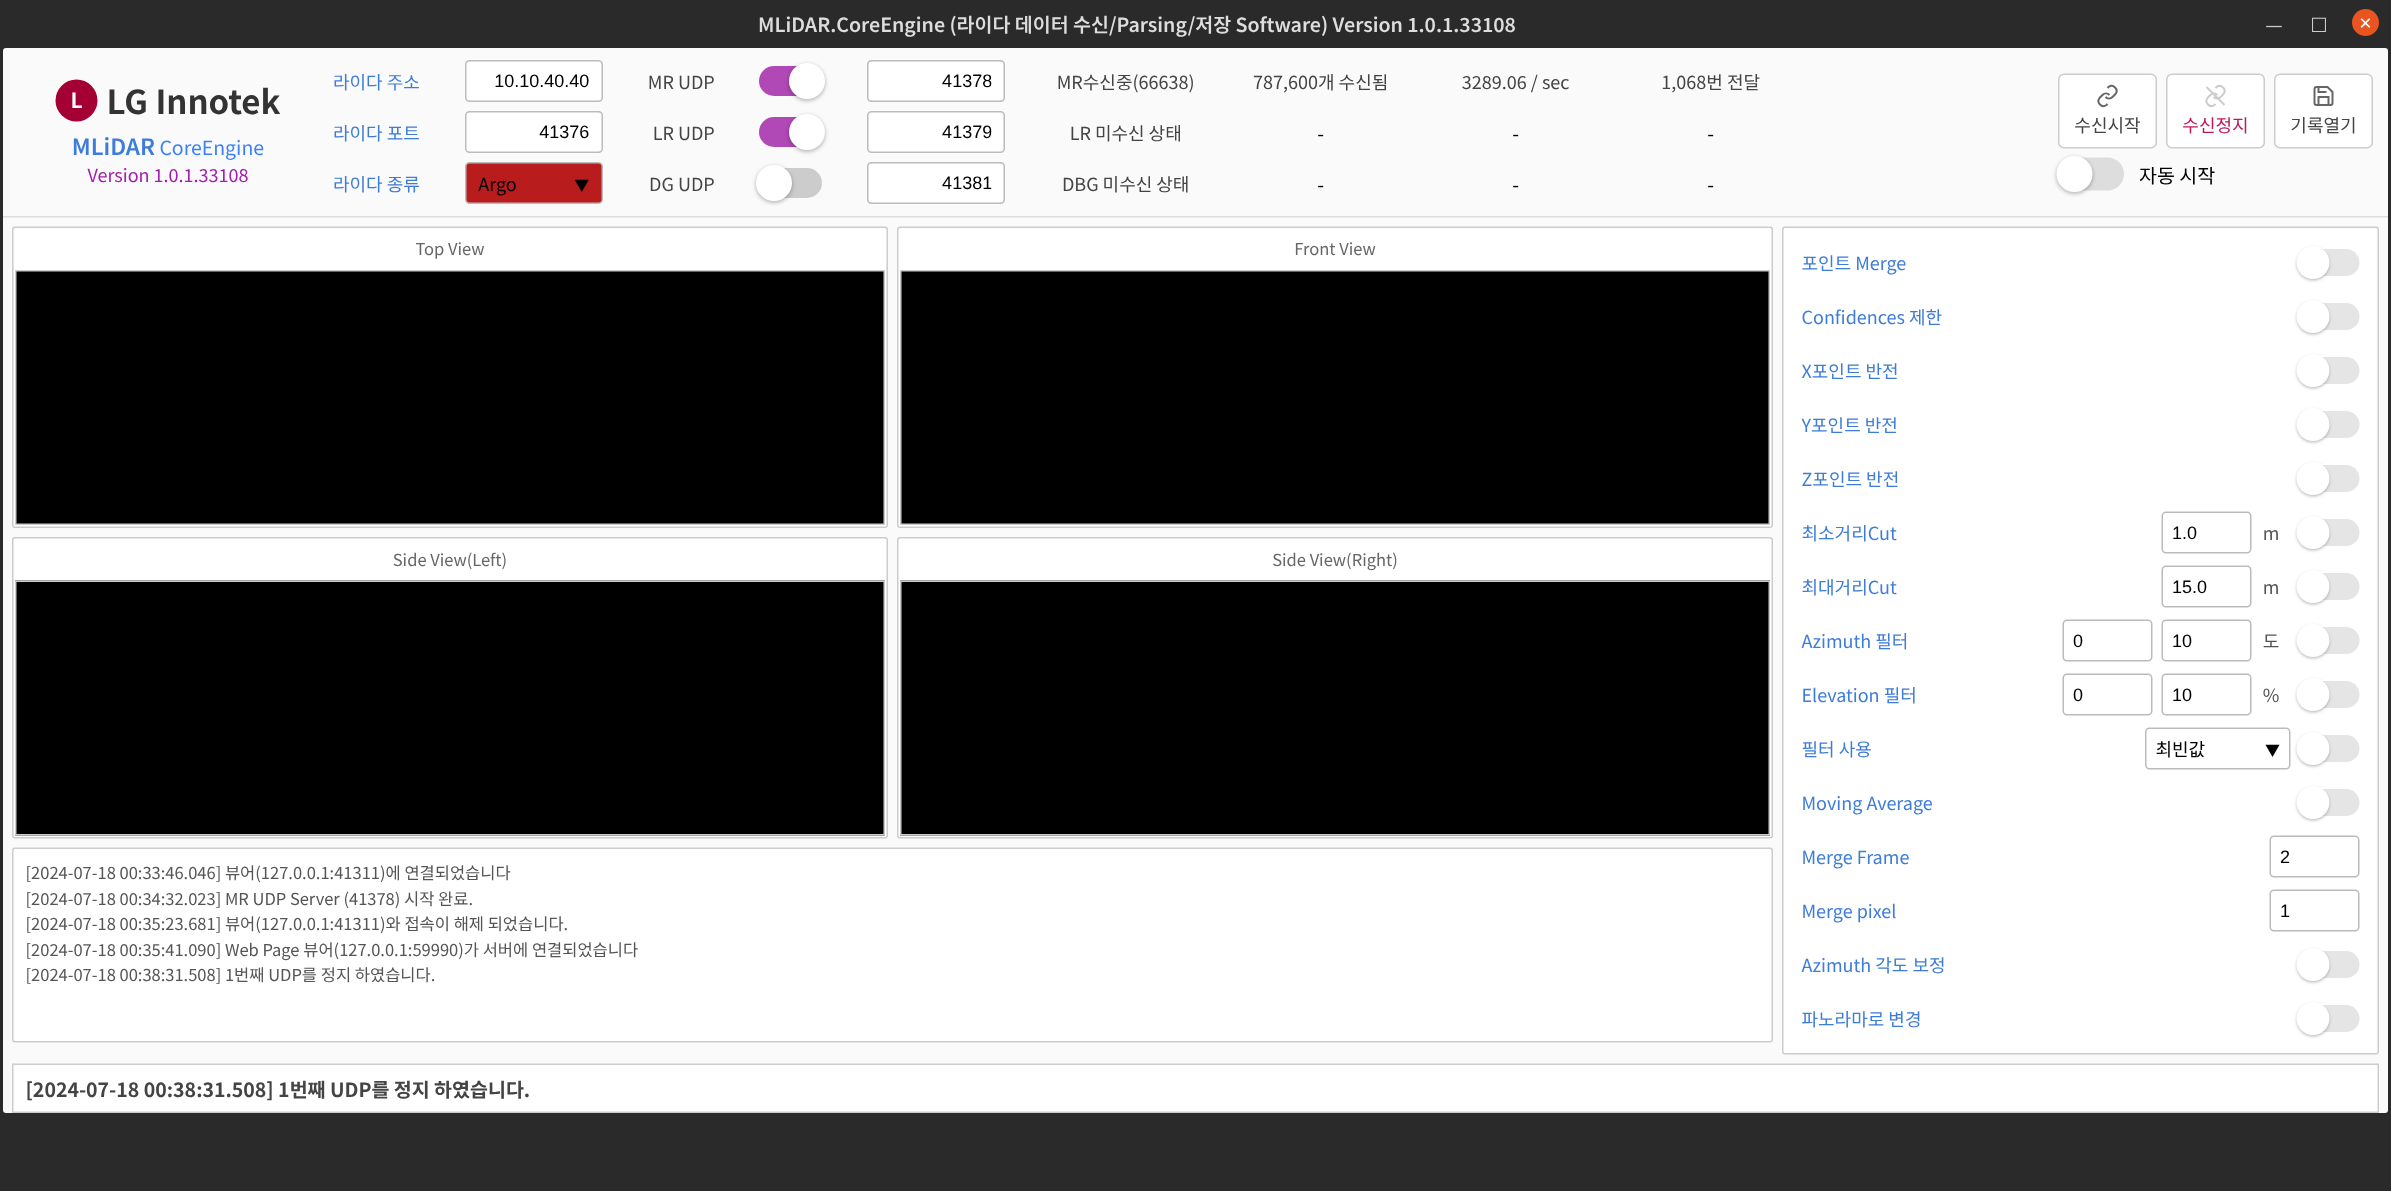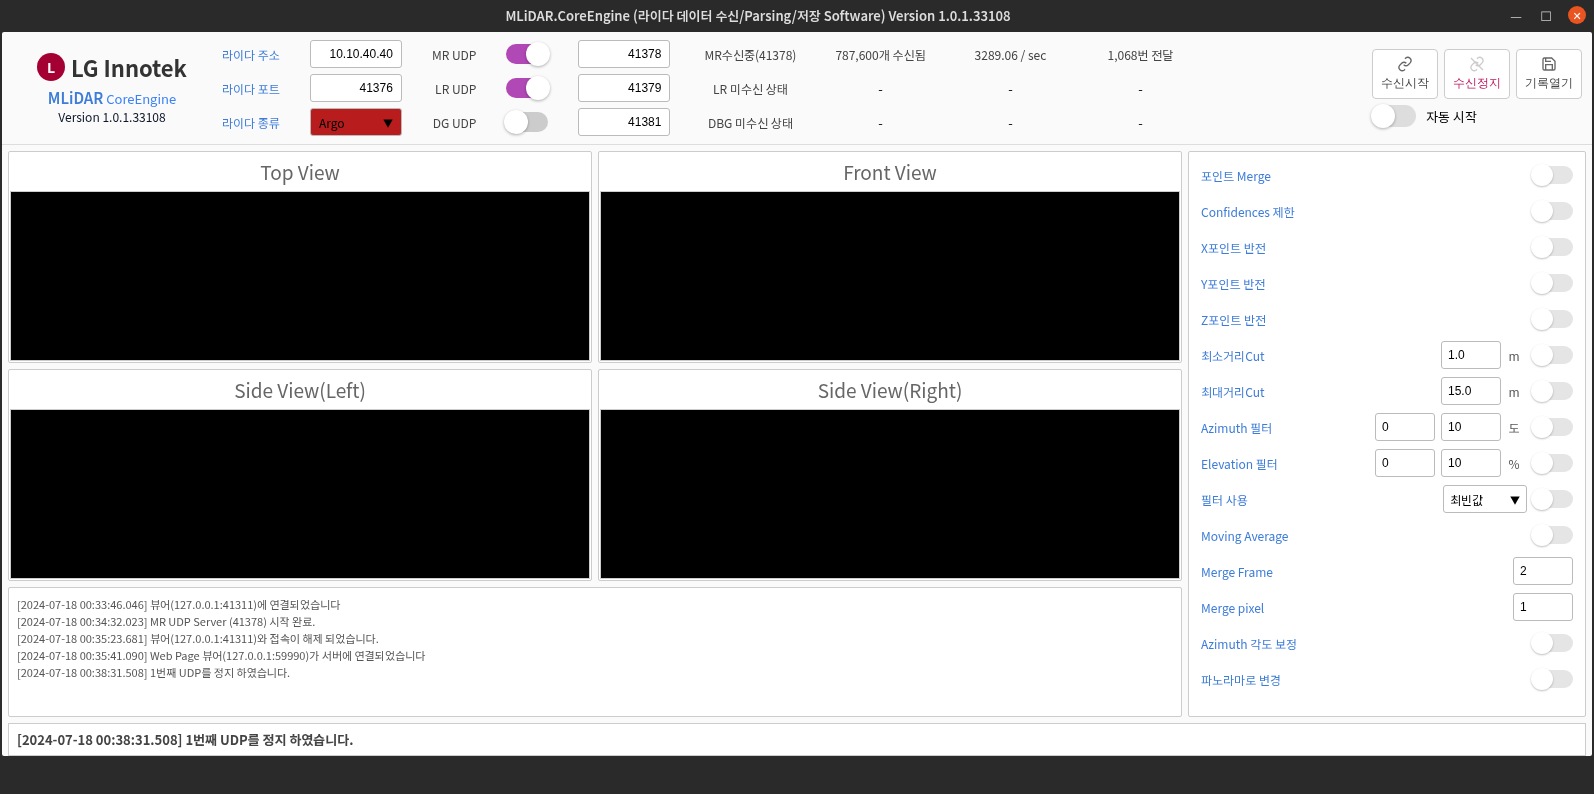--- a/index.html
+++ b/index.html
@@ -10,55 +10,55 @@
 .win-btn { width: 16px; height: 16px; display: flex; align-items: center; justify-content: center; color: #ccc; cursor: pointer; }
 .win-close { background: #e95420; border-radius: 50%; color: #fff; width: 18px; height: 18px; font-size: 11px; }
 .app { background: #fafafa; margin: 2px; border-radius: 2px; }
 .toolbar { display: flex; align-items: center; padding: 8px 10px; border-bottom: 1px solid #ddd; gap: 10px; }
 .logo-block { width: 200px; text-align: center; }
 .logo-row { display: flex; align-items: center; justify-content: center; gap: 6px; margin-bottom: 4px; }
 .logo-circle { width: 28px; height: 28px; border-radius: 50%; background: #a50034; display: inline-flex; align-items: center; justify-content: center; color: #fff; font-weight: bold; font-size: 14px; }
 .logo-text { font-size: 22px; font-weight: 700; color: #333; }
 .logo-sub { color: #3d7cd8; font-size: 15px; font-weight: 600; }
 .logo-sub2 { color: #3b82f6; font-size: 13px; }
-.logo-ver { color: #0f172a; font-size: 12px; }
+.logo-ver { color: #a21caf; font-size: 12px; }
 .cfg-grid { display: grid; grid-template-columns: auto auto auto auto auto auto auto auto auto; gap: 6px 30px; align-items: center; }
 .cfg-lbl { color: #3d7cd8; font-size: 12px; text-align: right; }
 .cfg-lbl2 { color: #444; font-size: 12px; text-align: right; }
 .txt-in { width: 92px; height: 28px; border: 1px solid #bbb; border-radius: 3px; text-align: right; padding: 0 8px; background: #fff; font-size: 12px; }
 .select { width: 92px; height: 28px; border: 1px solid #bbb; border-radius: 3px; background: #b91c1c; display: flex; align-items: center; justify-content: space-between; padding: 0 8px; font-size: 12px; cursor: pointer; }
 .toggle { position: relative; width: 42px; height: 20px; border-radius: 10px; background: #ccc; cursor: pointer; }
 .toggle.on { background: #b048b5; }
 .toggle .knob { position: absolute; top: -2px; width: 24px; height: 24px; border-radius: 50%; background: #fff; box-shadow: 0 1px 3px rgba(0,0,0,0.3); }
 .toggle.on .knob { right: -2px; }
 .toggle.off .knob { left: -2px; }
 .stat { color: #444; font-size: 12px; text-align: center; min-width: 100px; }
 .stat-dash { text-align: center; min-width: 100px; }
 .tb-spacer { flex: 1; }
 .tb-btns { display: flex; gap: 6px; align-items: flex-start; }
-.big-btn { width: 66px; height: 50px; border: 1px solid #ccc; border-radius: 4px; background: #fff; display: flex; flex-direction: column; align-items: center; justify-content: center; gap: 3px; cursor: pointer; font-size: 12px; color: #444; font-family: Liberation Serif, serif; }
+.big-btn { width: 66px; height: 50px; border: 1px solid #ccc; border-radius: 4px; background: #fff; display: flex; flex-direction: column; align-items: center; justify-content: center; gap: 3px; cursor: pointer; font-size: 12px; color: #444; }
 .big-btn.disabled { color: #be185d; }
 .big-btn svg { width: 16px; height: 16px; }
 .auto-row { display: flex; align-items: center; gap: 10px; margin-top: 6px; }
 .toggle2 { position: relative; width: 44px; height: 22px; border-radius: 11px; background: #ddd; cursor: pointer; }
 .toggle2 .knob { position: absolute; top: -1px; left: -1px; width: 24px; height: 24px; border-radius: 50%; background: #fff; box-shadow: 0 1px 3px rgba(0,0,0,0.3); }
 .main { display: flex; gap: 6px; padding: 6px; }
 .views-col { flex: 1; display: flex; flex-direction: column; gap: 6px; }
 .views-row { display: flex; gap: 6px; }
 .view-box { flex: 1; border: 1px solid #ccc; border-radius: 2px; background: #fff; }
-.view-title { text-align: center; color: #666; padding: 6px 0; font-size: 19px; }
+.view-title { text-align: center; color: #666; padding: 6px 0; font-size: 11px; }
 .view-canvas { background: #000; height: 170px; border: 1px solid #ccc; margin: 0 1px 1px; }
 .log-box { border: 1px solid #ccc; border-radius: 2px; background: #fff; padding: 8px; height: 130px; overflow: auto; }
 .log-line { color: #555; font-size: 11px; line-height: 1.55; }
 .settings { width: 398px; border: 1px solid #ccc; border-radius: 2px; background: #fff; padding: 8px 12px; display: flex; flex-direction: column; gap: 6px; }
 .set-row { display: flex; align-items: center; height: 30px; }
 .set-lbl { flex: 1; color: #3d7cd8; font-size: 12px; }
 .set-in { width: 60px; height: 28px; border: 1px solid #bbb; border-radius: 3px; padding: 0 6px; font-size: 12px; }
 .set-unit { width: 18px; text-align: center; color: #555; font-size: 12px; margin: 0 4px; }
-.set-sel { width: 84px; height: 28px; border: 1px solid #bbb; border-radius: 3px; background: #fff; display: flex; align-items: center; justify-content: space-between; padding: 13px 6px; font-size: 12px; cursor: pointer; }
+.set-sel { width: 97px; height: 28px; border: 1px solid #bbb; border-radius: 3px; background: #fff; display: flex; align-items: center; justify-content: space-between; padding: 13px 6px; font-size: 12px; cursor: pointer; }
 .mini-tg { position: relative; width: 40px; height: 18px; border-radius: 9px; background: #e5e5e5; cursor: pointer; margin-left: 6px; }
 .mini-tg .knob { position: absolute; top: -2px; left: -2px; width: 22px; height: 22px; border-radius: 50%; background: #fff; box-shadow: 0 1px 2px rgba(0,0,0,0.25); }
 .statusbar { border: 1px solid #ccc; margin: 0 6px 6px; padding: 6px 8px; background: #fff; font-size: 13px; color: #444; }
 .chevron { font-size: 10px; }
 </style>
 </head>
 <body>
 
 <div class="titlebar">
   <div class="titlebar-title">MLiDAR.CoreEngine (라이다 데이터 수신/Parsing/저장 Software) Version 1.0.1.33108</div>
@@ -81,21 +81,21 @@
     </div>
 
     <div class="cfg-grid">
       <div class="cfg-lbl">라이다 주소</div>
       <input class="txt-in" value="10.10.40.40" style="">
       <div class="cfg-lbl2">MR UDP</div>
       <div class="toggle on">
           <div class="knob"></div>
         </div>
       <input class="txt-in" value="41378" style="">
-      <div class="stat">MR수신중(41378)</div>
+      <div class="stat">MR수신중(66638)</div>
       <div class="stat">787,600개 수신됨</div>
       <div class="stat">3289.06 / sec</div>
       <div class="stat">1,068번 전달</div>
 
       <div class="cfg-lbl">라이다 포트</div>
       <input class="txt-in" value="41376" style="">
       <div class="cfg-lbl2">LR UDP</div>
       <div class="toggle on">
           <div class="knob"></div>
         </div>

